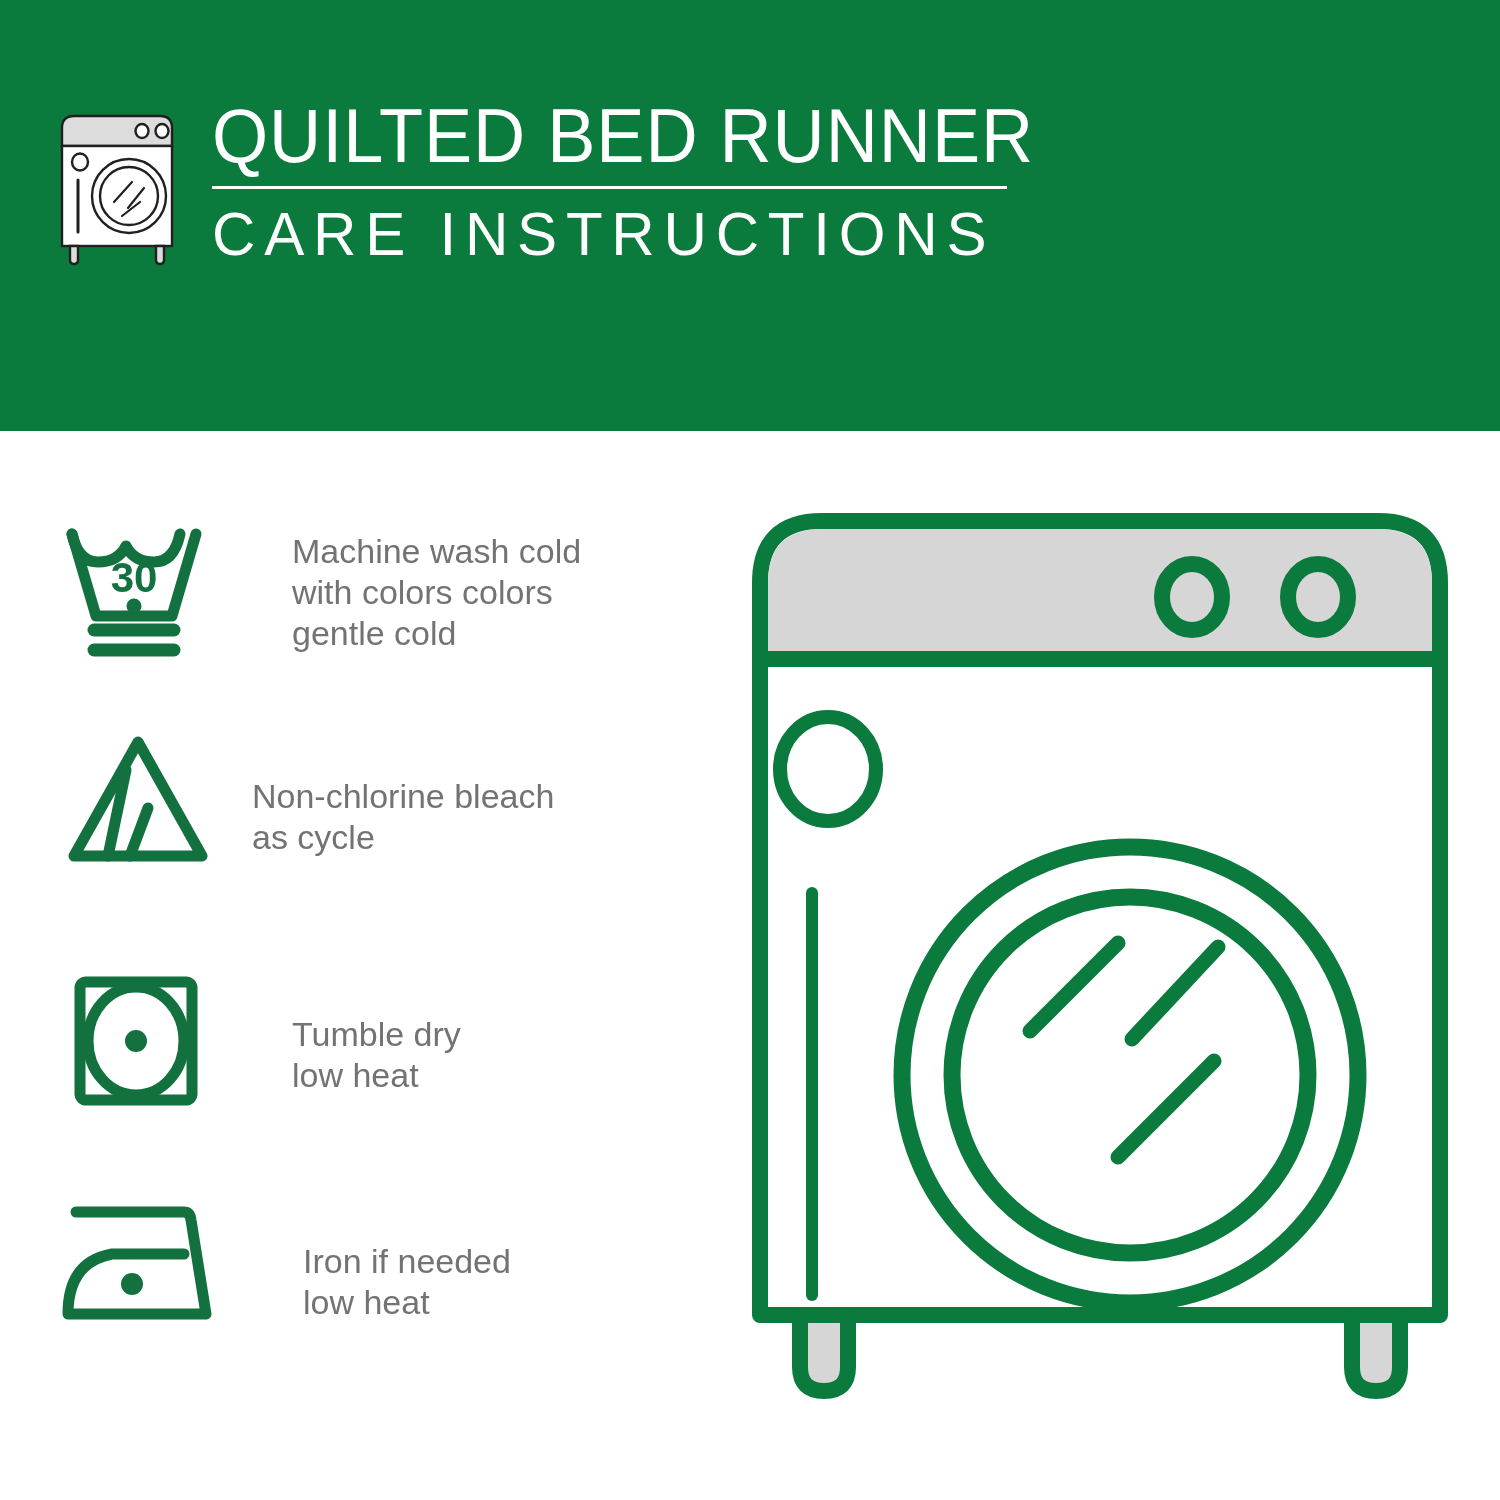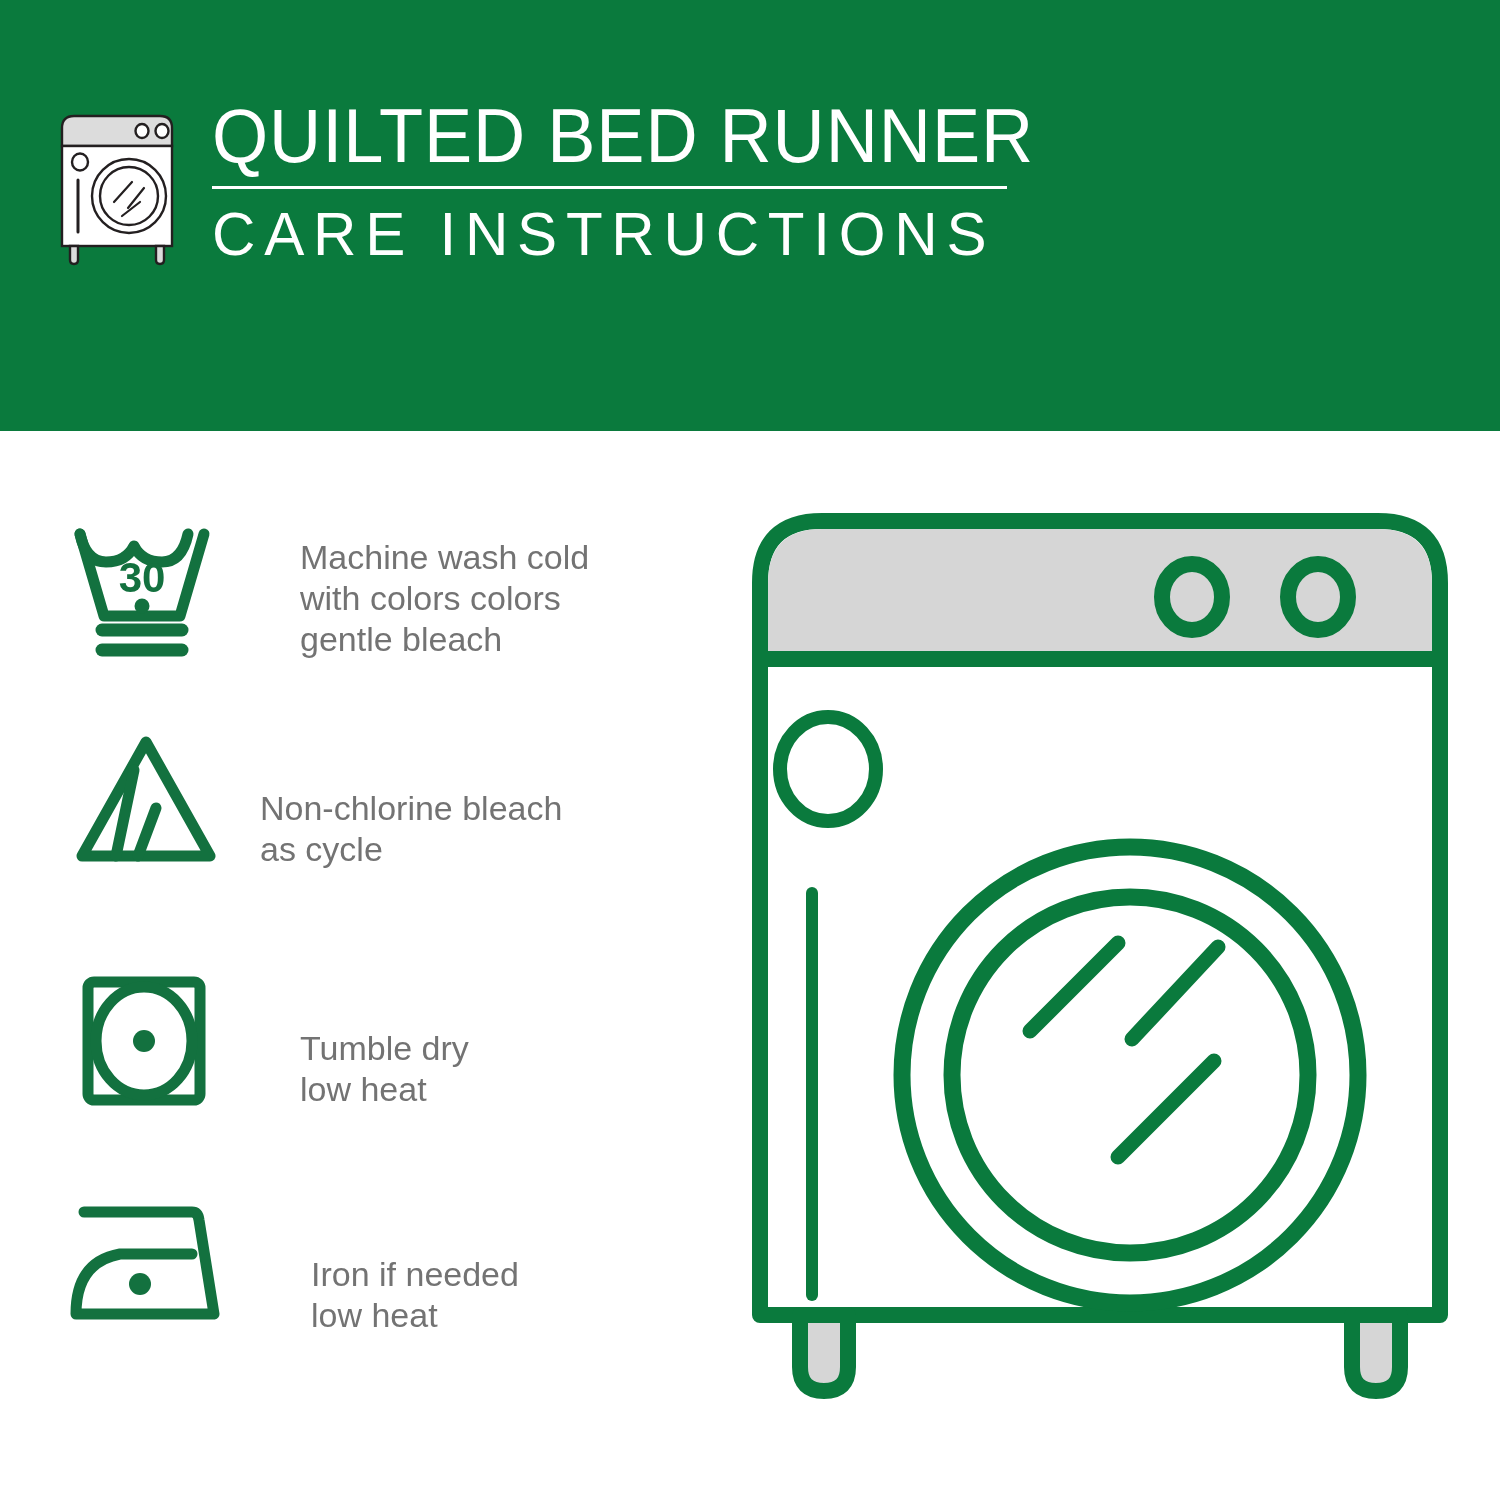--- a/index.html
+++ b/index.html
@@ -76,23 +76,23 @@
   
   .care-list {
     position: absolute;
     left: 0;
     top: 358px;
     width: 700px;
     height: 1142px;
   }
   .care-row {
     position: absolute;
-    left: 68px;
+    left: 60px;
     display: flex;
-    align-items: flex-end;
+    align-items: center;
     width: 600px;
   }
   .care-row.r0 { top: 162px; }
   .care-row.r1 { top: 372px; }
   .care-row.r2 { top: 612px; }
   .care-row.r3 { top: 838px; gap: 11px; }
 
   .care-symbol {
     width: 160px;
     height: 140px;
@@ -173,21 +173,21 @@
       <g stroke="#13713f" stroke-width="13" stroke-linecap="round">
         <line x1="34" y1="110" x2="114" y2="110"></line>
         <line x1="34" y1="130" x2="114" y2="130"></line>
       </g>
       <text x="74" y="72" font-family="'Liberation Sans', sans-serif" font-size="42" font-weight="bold" fill="#13713f" text-anchor="middle">30</text>
       <circle cx="74" cy="86" r="7.5" fill="#13713f"></circle>
     </svg>
     <div class="care-text">
       <span>Machine wash cold</span>
       <span>with colors colors</span>
-      <span>gentle bleach</span>
+      <span>gentle cold</span>
     </div>
   </div>
 
   <div class="care-row r1">
     <svg class="care-symbol sym-bleach" viewBox="0 0 160 140">
       <g fill="none" stroke="#13713f" stroke-width="11" stroke-linejoin="round" stroke-linecap="round">
         <path d="M78 12 L142 126 L14 126 Z"></path>
         <line x1="66" y1="40" x2="48" y2="126"></line>
         <line x1="88" y1="78" x2="70" y2="126"></line>
       </g>

